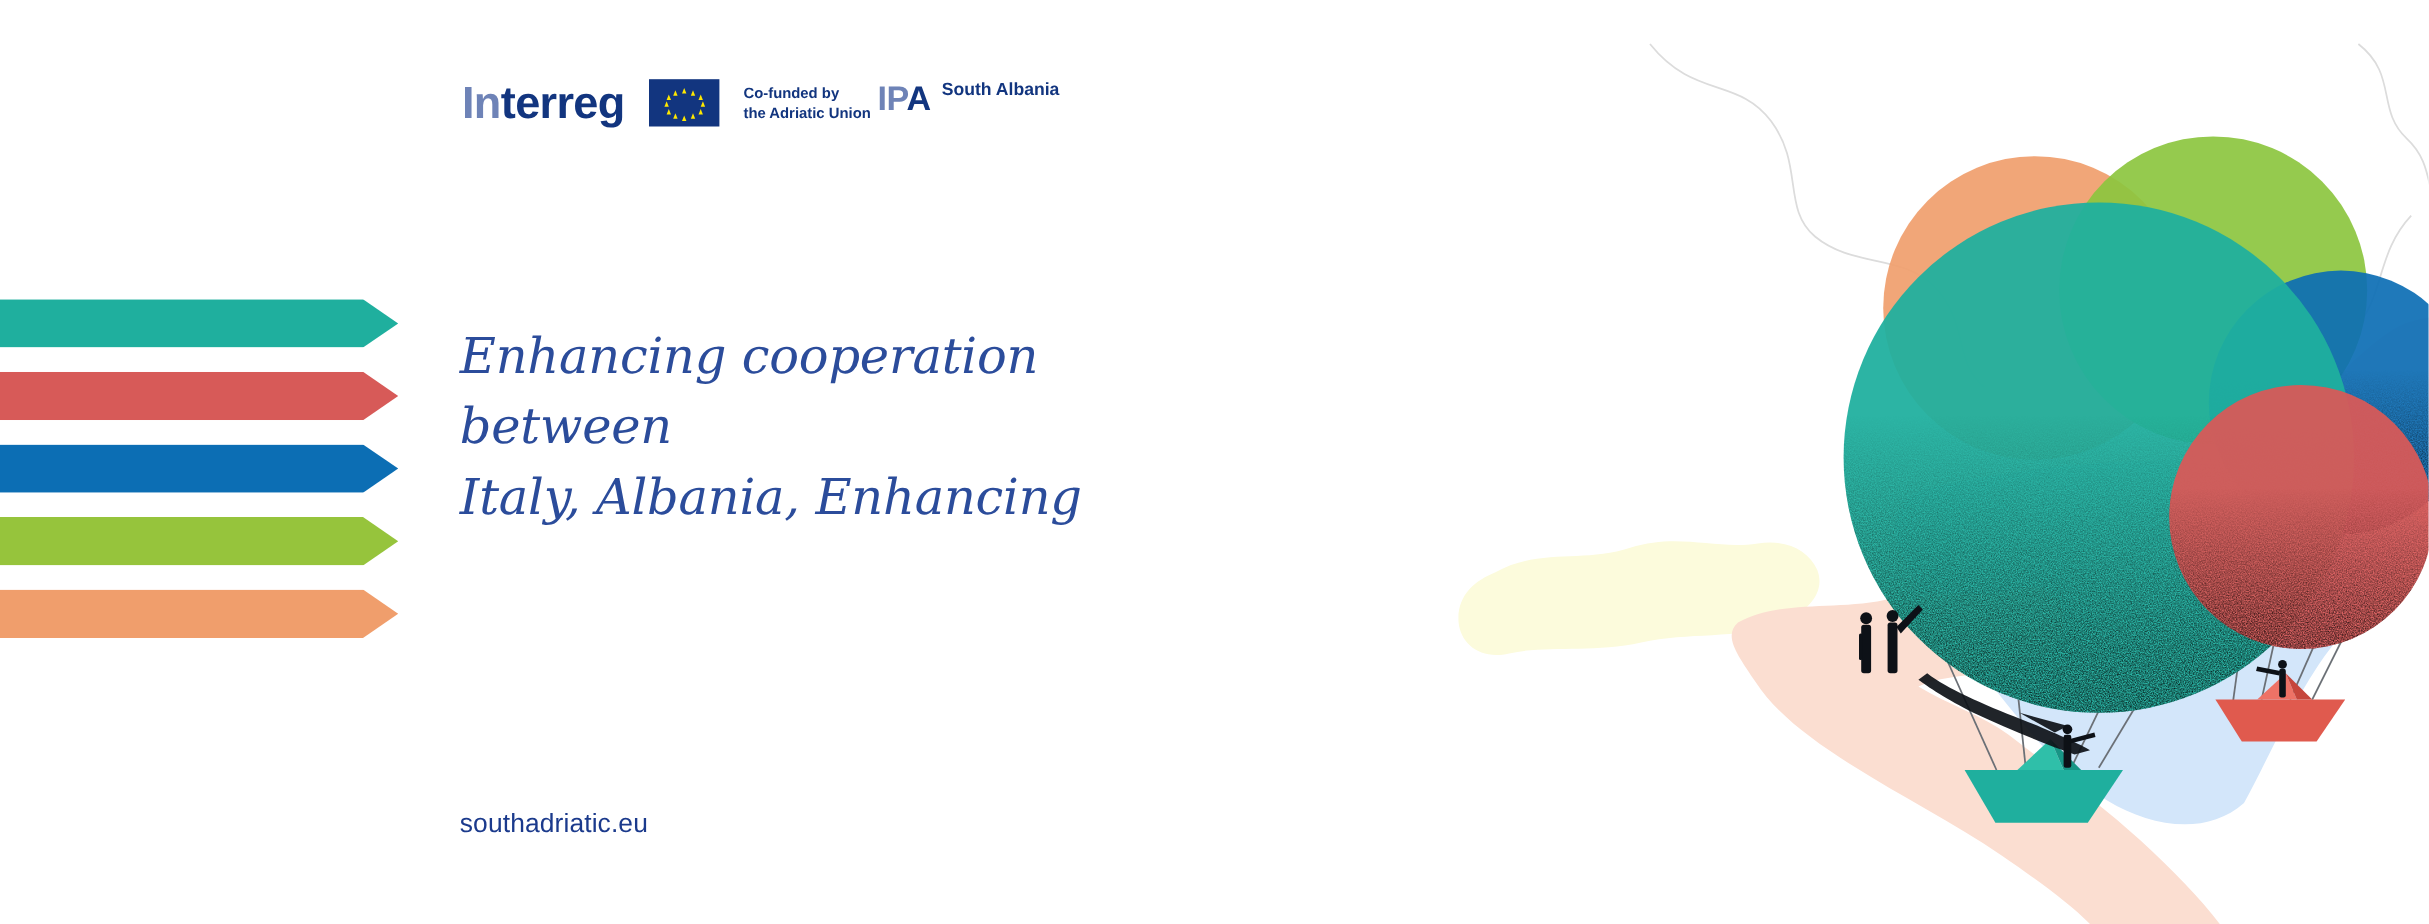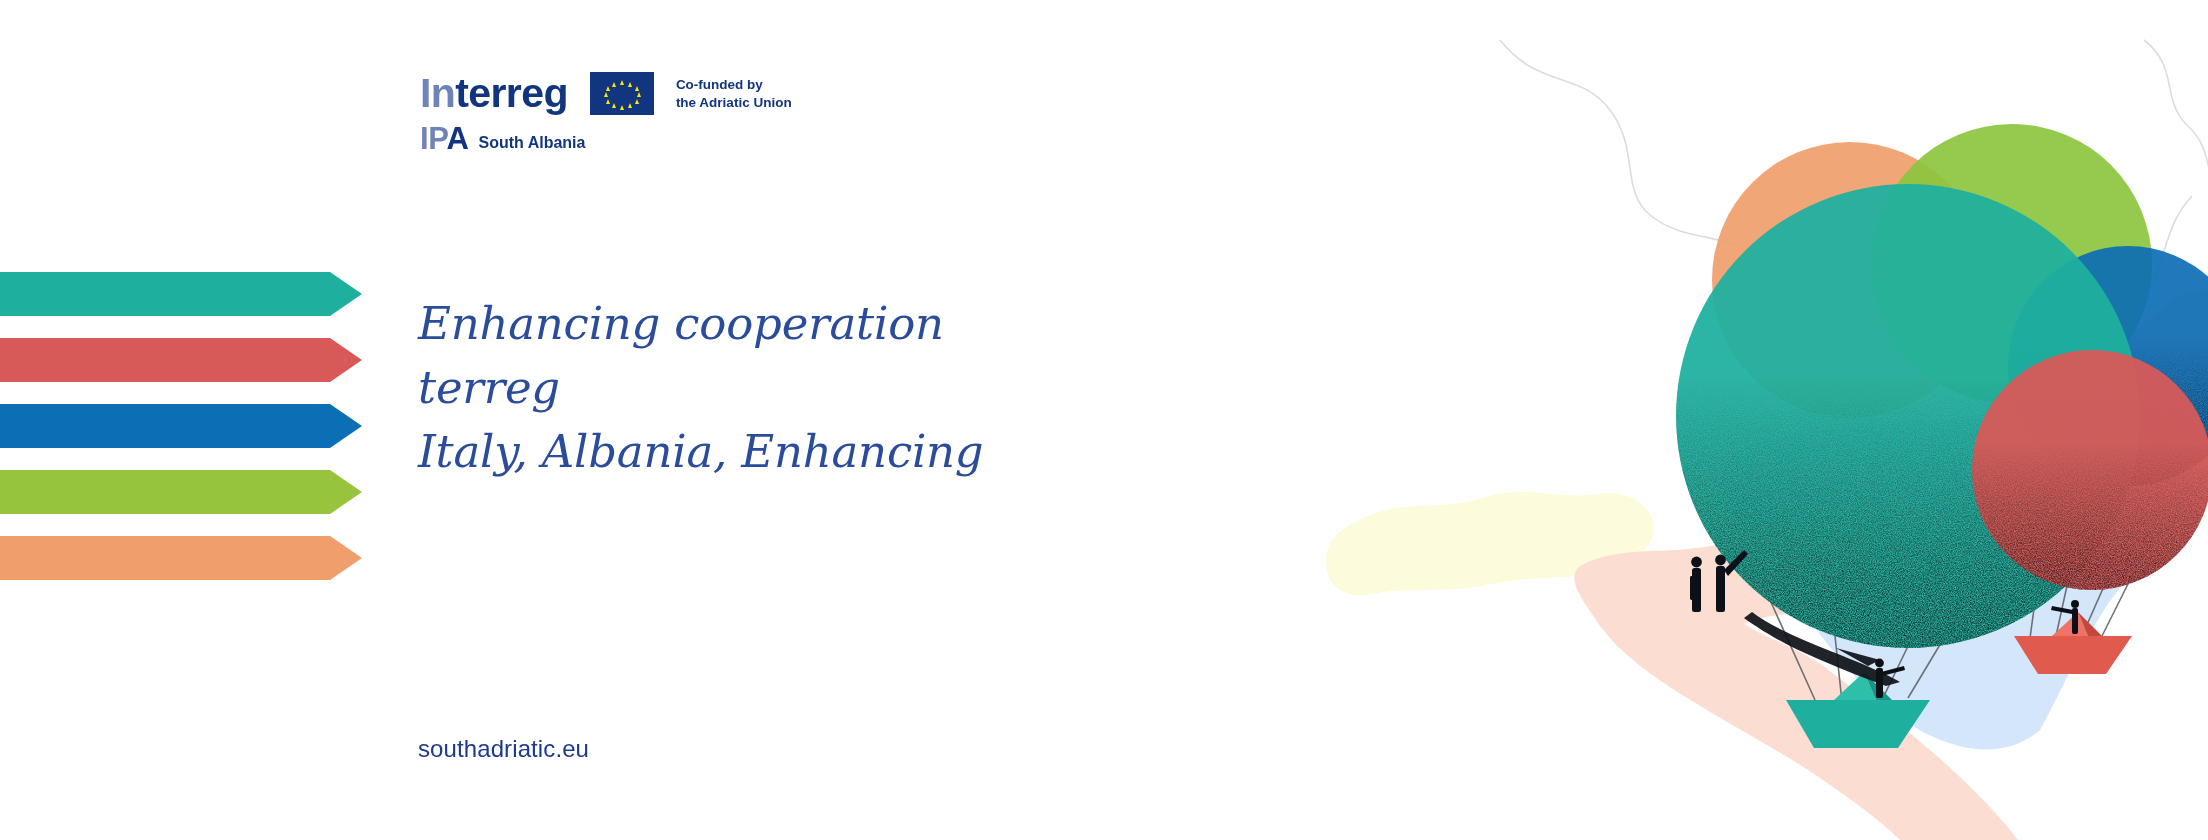--- a/index.html
+++ b/index.html
@@ -39,21 +39,21 @@
     -webkit-clip-path:polygon(0 0, 330px 0, 362px 50%, 330px 100%, 0 100%);
     clip-path:polygon(0 0, 330px 0, 362px 50%, 330px 100%, 0 100%);
   }
   .bar:last-child{margin-bottom:0;}
 
   
   #logo-block{
     position:absolute;
     left:420px;top:72px;
     display:flex;
-    flex-direction:column;
+    flex-direction:row;
     gap:6px;
   }
   #logo-row-top{
     display:flex;
     align-items:center;
     gap:22px;
   }
   .interreg-word{
     font-family:"Liberation Sans", sans-serif;
     font-weight:bold;
@@ -78,21 +78,20 @@
   }
   #eu-caption{
     font-size:13.5px;
     font-weight:bold;
     color:#12357F;
     line-height:1.28;
     white-space:pre-line;
   }
   #logo-row-bottom{
     display:flex;
-    align-items:flex-end;
     gap:10px;
     margin-top:2px;
   }
   .ipa-word{
     font-family:"Liberation Sans", sans-serif;
     font-weight:bold;
     font-size:31px;
     color:#12357F;
     line-height:1;
     letter-spacing:-0.3px;
@@ -330,19 +329,19 @@
 the Adriatic Union</div>
     </div>
 
     <div id="logo-row-bottom">
       <div class="ipa-word"><span class="soft">IP</span><span>A</span></div>
       <div class="programme-name">South Albania</div>
     </div>
   </div>
 
   <h1 id="headline">
-    <span class="hl-line">Enhancing cooperation terreg</span>
+    <span class="hl-line">Enhancing cooperation between</span>
     <span class="hl-line">Italy, Albania, Enhancing</span>
   </h1>
 
   <a id="site-url" href="#">southadriatic.eu</a>
 
 </div>
 
 </body></html>

